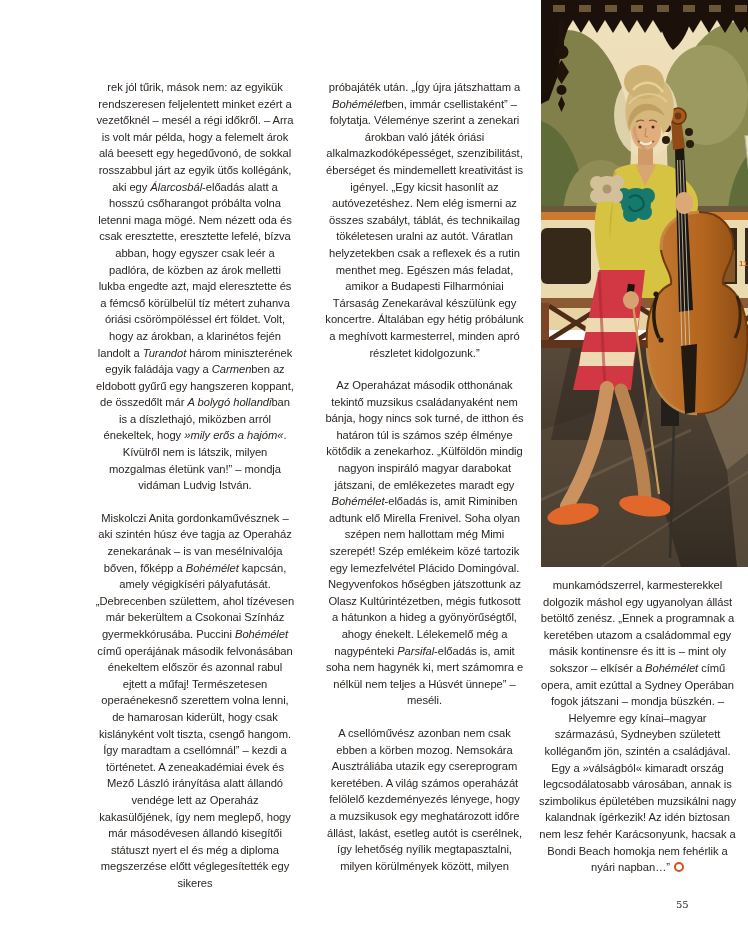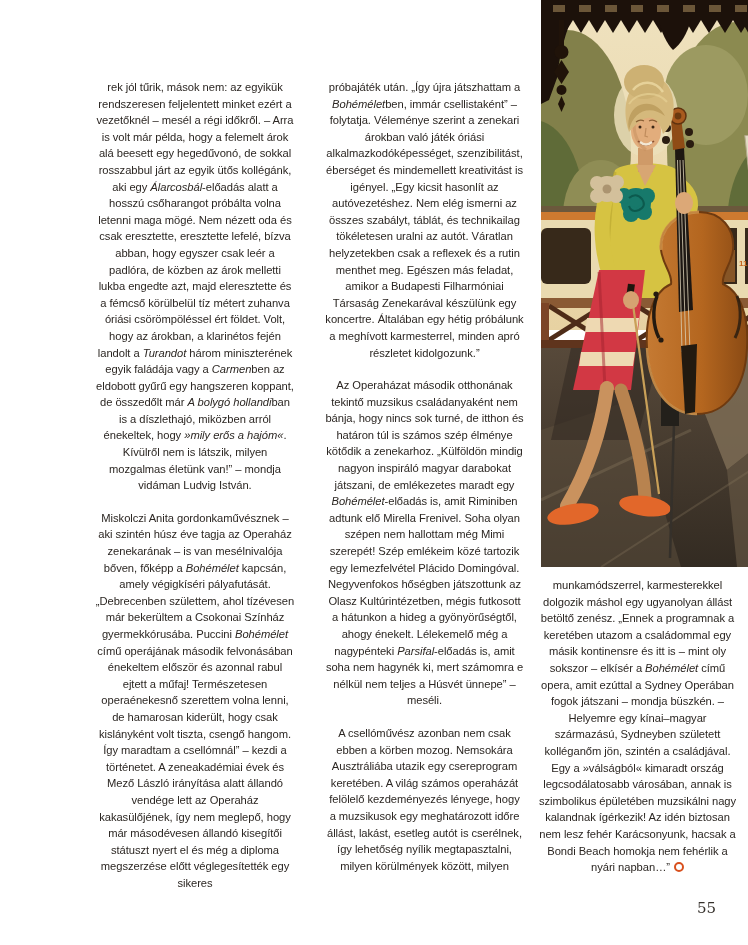--- a/index.html
+++ b/index.html
@@ -9,22 +9,22 @@
   .photo svg{display:block;width:234px;height:567px;}
   .col{position:absolute;color:#2b2622;font-size:11.2px;line-height:16.6px;
        letter-spacing:-0.05px;text-align:center;}
   .col p{margin:0 0 16px 0;}
   .col p i{font-style:italic;}
   .col1{left:95px;top:79px;width:200px;height:845px;}
   .col2{left:289px;top:79px;width:199px;height:845px;margin-left:36px;}
   .col3{left:537px;top:577px;width:201px;height:350px;}
   .end-mark{display:inline-block;width:6px;height:6px;border:2.4px solid #d8501e;
             border-radius:50%;margin-left:4px;vertical-align:-1px;}
-  .page-number{position:absolute;left:676px;top:899px;width:40px;text-align:right;
-               font-size:15px;color:#35302b;font-family:"DejaVu Serif",serif;}
+  .page-number{position:absolute;left:676px;top:899px;width:40px;
+               font-size:10px;color:#35302b;font-family:"DejaVu Serif",serif;}
 </style>
 </head>
 <body>
 
 <div class="page">
 
   <div class="photo">
     <svg viewBox="0 0 234 567" xmlns="http://www.w3.org/2000/svg">
       <defs>
         <linearGradient id="sky" x1="0" y1="0" x2="0" y2="1">

